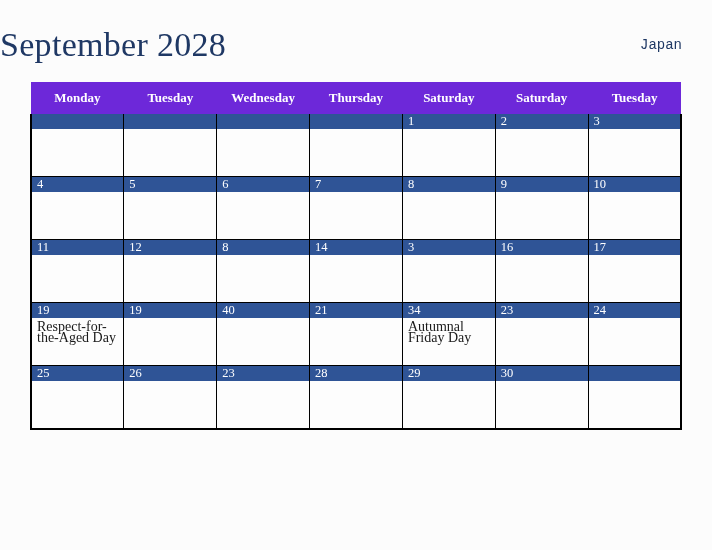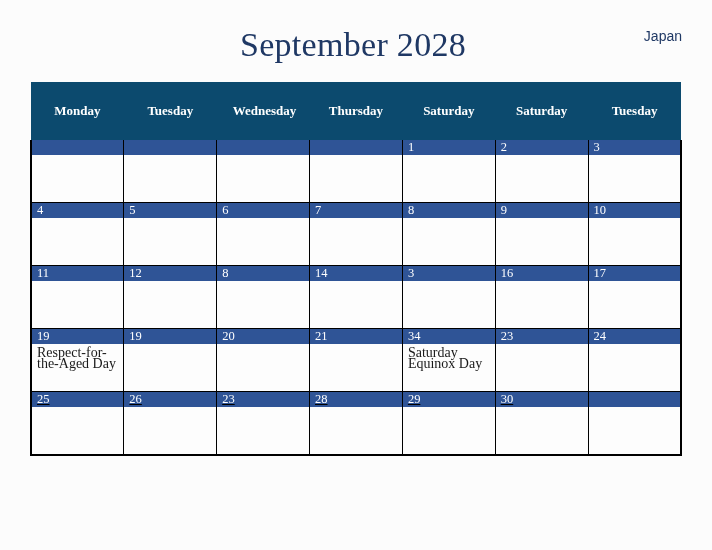--- a/index.html
+++ b/index.html
@@ -84,67 +84,66 @@
     width: 5px;
     height: 7px;
     background: #1875bc;
   }
 
   .cal-title {
     position: absolute;
     left: 0;
     top: 26px;
     width: 706px;
-    text-align: center;
+    text-align: left;
     font-size: 34px;
     color: #1f3864;
     font-family: "Liberation Serif", serif;
     letter-spacing: 0.3px;
   }
   .region-label {
     position: absolute;
     right: 30px;
-    top: 28px;
+    top: 37px;
     font-size: 14px;
     color: #1f3864;
-    font-family: Liberation Sans, sans-serif;
+    font-family: Liberation Mono, monospace;
   }
 
   
   .cal {
     position: absolute;
     left: 30px;
     top: 82px;
     width: 652px;
     border-collapse: collapse;
     table-layout: fixed;
   }
   .cal th {
-    background: #0c4a6e;
+    background: #6d28d9;
     color: #ffffff;
     font-size: 13px;
     font-weight: bold;
     font-family: "Liberation Serif", serif;
     height: 26px;
-    padding: 16px;
+    padding: 3px;
     text-align: center;
     border: none;
   }
   .cal td {
     padding: 0;
     vertical-align: top;
     border-left: 1px solid #000000;
     border-right: 1px solid #000000;
     border-bottom: 1px solid #000000;
     background: #fdfdfd;
     height: 62px;
   }
   .cal tr.week:last-child td {
     border-bottom: 2px solid #000000;
-    text-decoration: underline;
   }
   .cal td.first {
     border-left: 2px solid #000000;
   }
   .cal td.last {
     border-right: 2px solid #000000;
   }
   .daynum {
     display: block;
     background: #2f5496;
@@ -287,30 +286,30 @@
       <tr class="week">
         <td class="first">
           <span class="daynum">19</span>
           <span class="event">Respect-for-the-Aged Day</span>
         </td>
         <td>
           <span class="daynum">19</span>
           <span class="event"></span>
         </td>
         <td>
-          <span class="daynum">20</span>
+          <span class="daynum">40</span>
           <span class="event"></span>
         </td>
         <td>
           <span class="daynum">21</span>
           <span class="event"></span>
         </td>
         <td>
           <span class="daynum">34</span>
-          <span class="event">Saturday Equinox Day</span>
+          <span class="event">Autumnal Friday Day</span>
         </td>
         <td>
           <span class="daynum">23</span>
           <span class="event"></span>
         </td>
         <td class="last">
           <span class="daynum">24</span>
           <span class="event"></span>
         </td>
       </tr>

